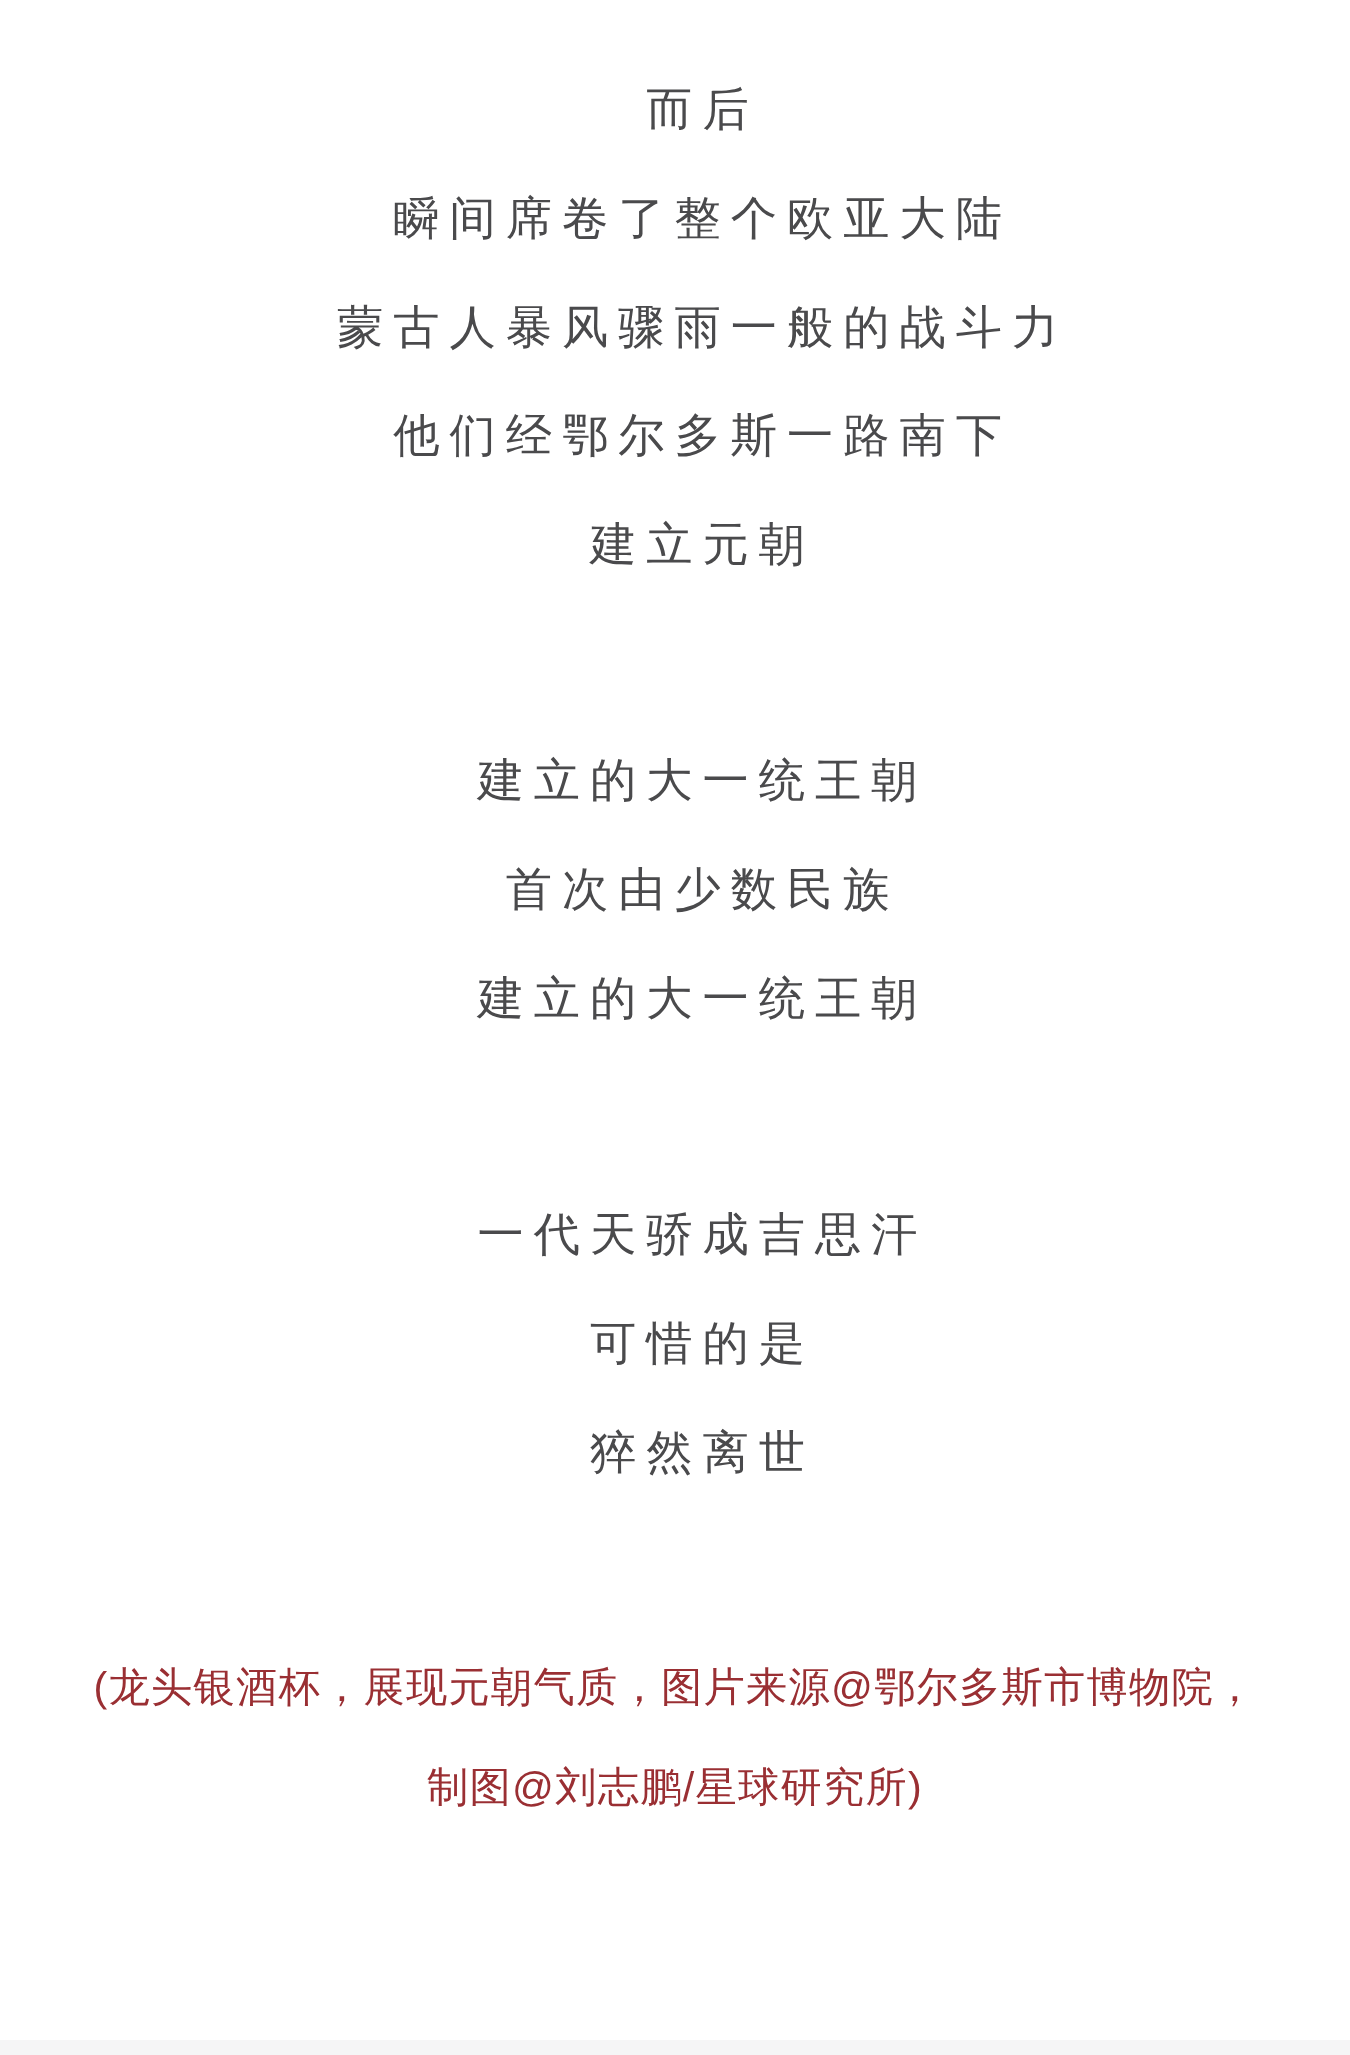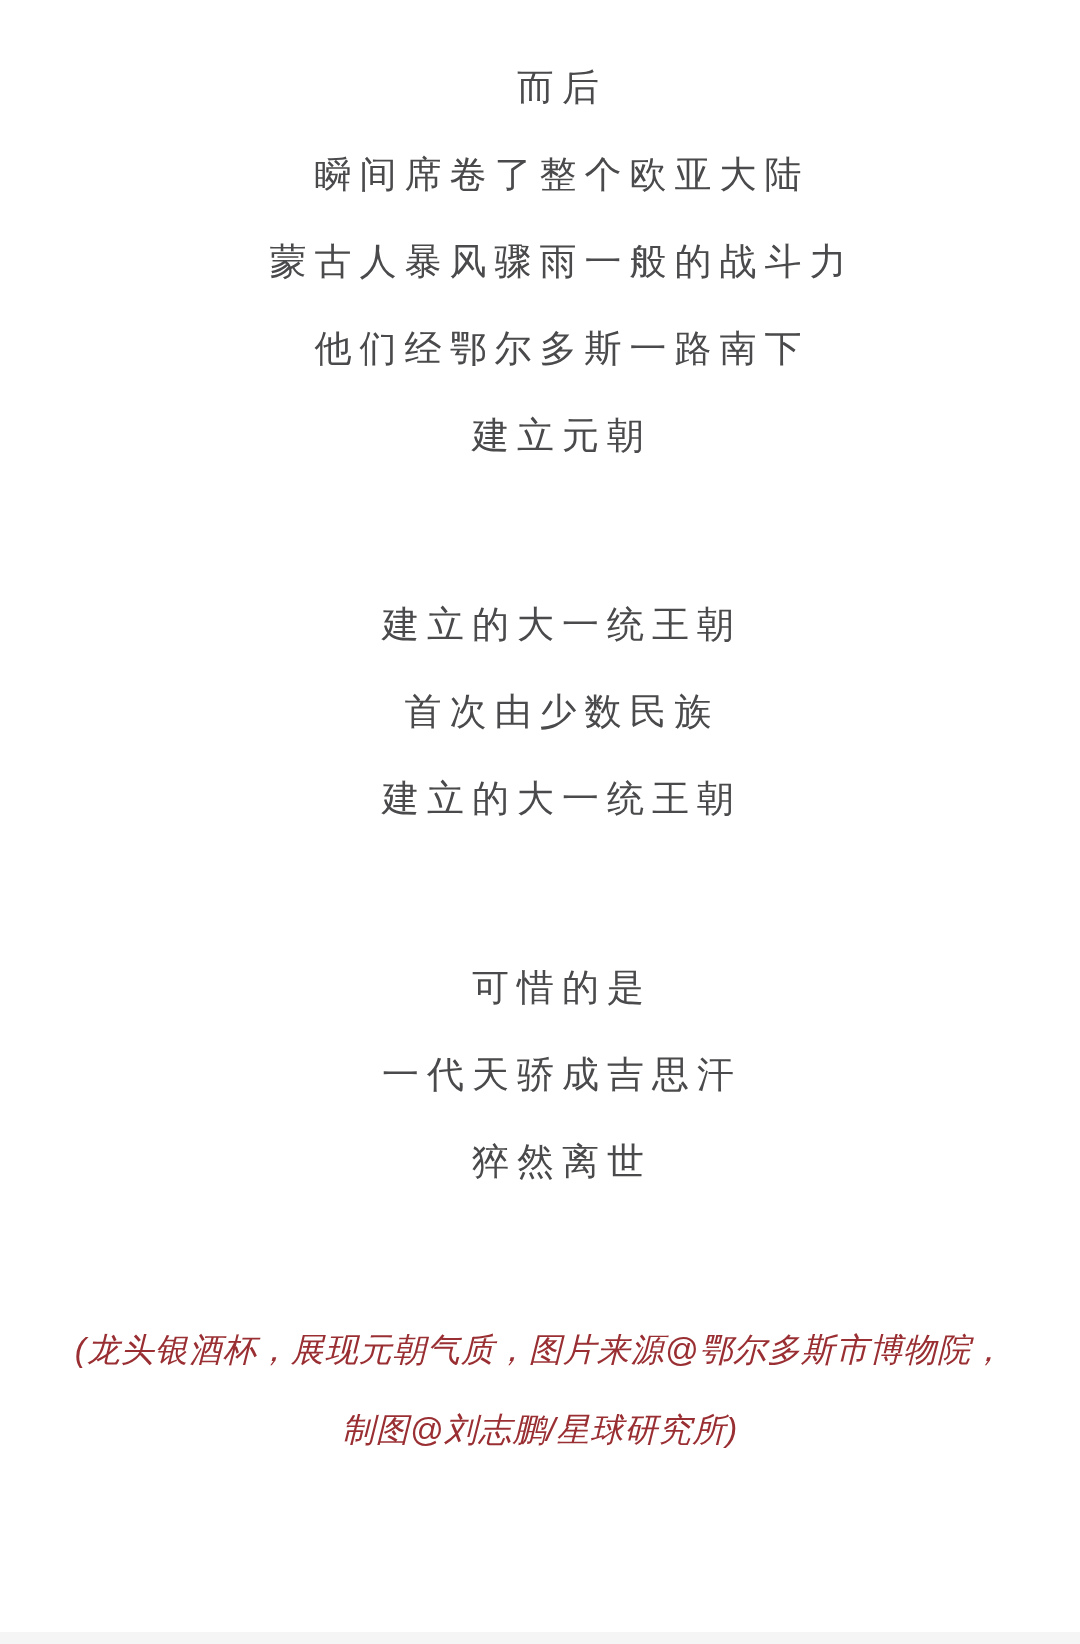--- a/index.html
+++ b/index.html
@@ -38,21 +38,20 @@
     margin-top:18px;
     text-align:center;
   }
   .caption p{
     margin:0 0 46px 0;
     font-size:33px;
     line-height:34px;
     letter-spacing:1px;
     color:var(--caption-color);
     font-weight:400;
-    font-style:italic;
   }
   .next-strip{
     position:absolute;
     left:0;bottom:0;
     width:100%;height:12px;
     background:var(--strip-color);
   }
 </style>
 </head>
 <body>
@@ -66,22 +65,22 @@
         <p>蒙古人暴风骤雨一般的战斗力</p>
         <p>他们经鄂尔多斯一路南下</p>
         <p>建立元朝</p>
       </div>
       <div class="section">
         <p>建立的大一统王朝</p>
         <p>首次由少数民族</p>
         <p>建立的大一统王朝</p>
       </div>
       <div class="section">
+        <p>一代天骄成吉思汗</p>
         <p>可惜的是</p>
-        <p>一代天骄成吉思汗</p>
         <p>猝然离世</p>
       </div>
     </div>
 
   <div class="caption">
       <p>(龙头银酒杯，展现元朝气质，图片来源@鄂尔多斯市博物院，</p>
       <p>制图@刘志鹏/星球研究所)</p>
     </div>
 
 </div>

